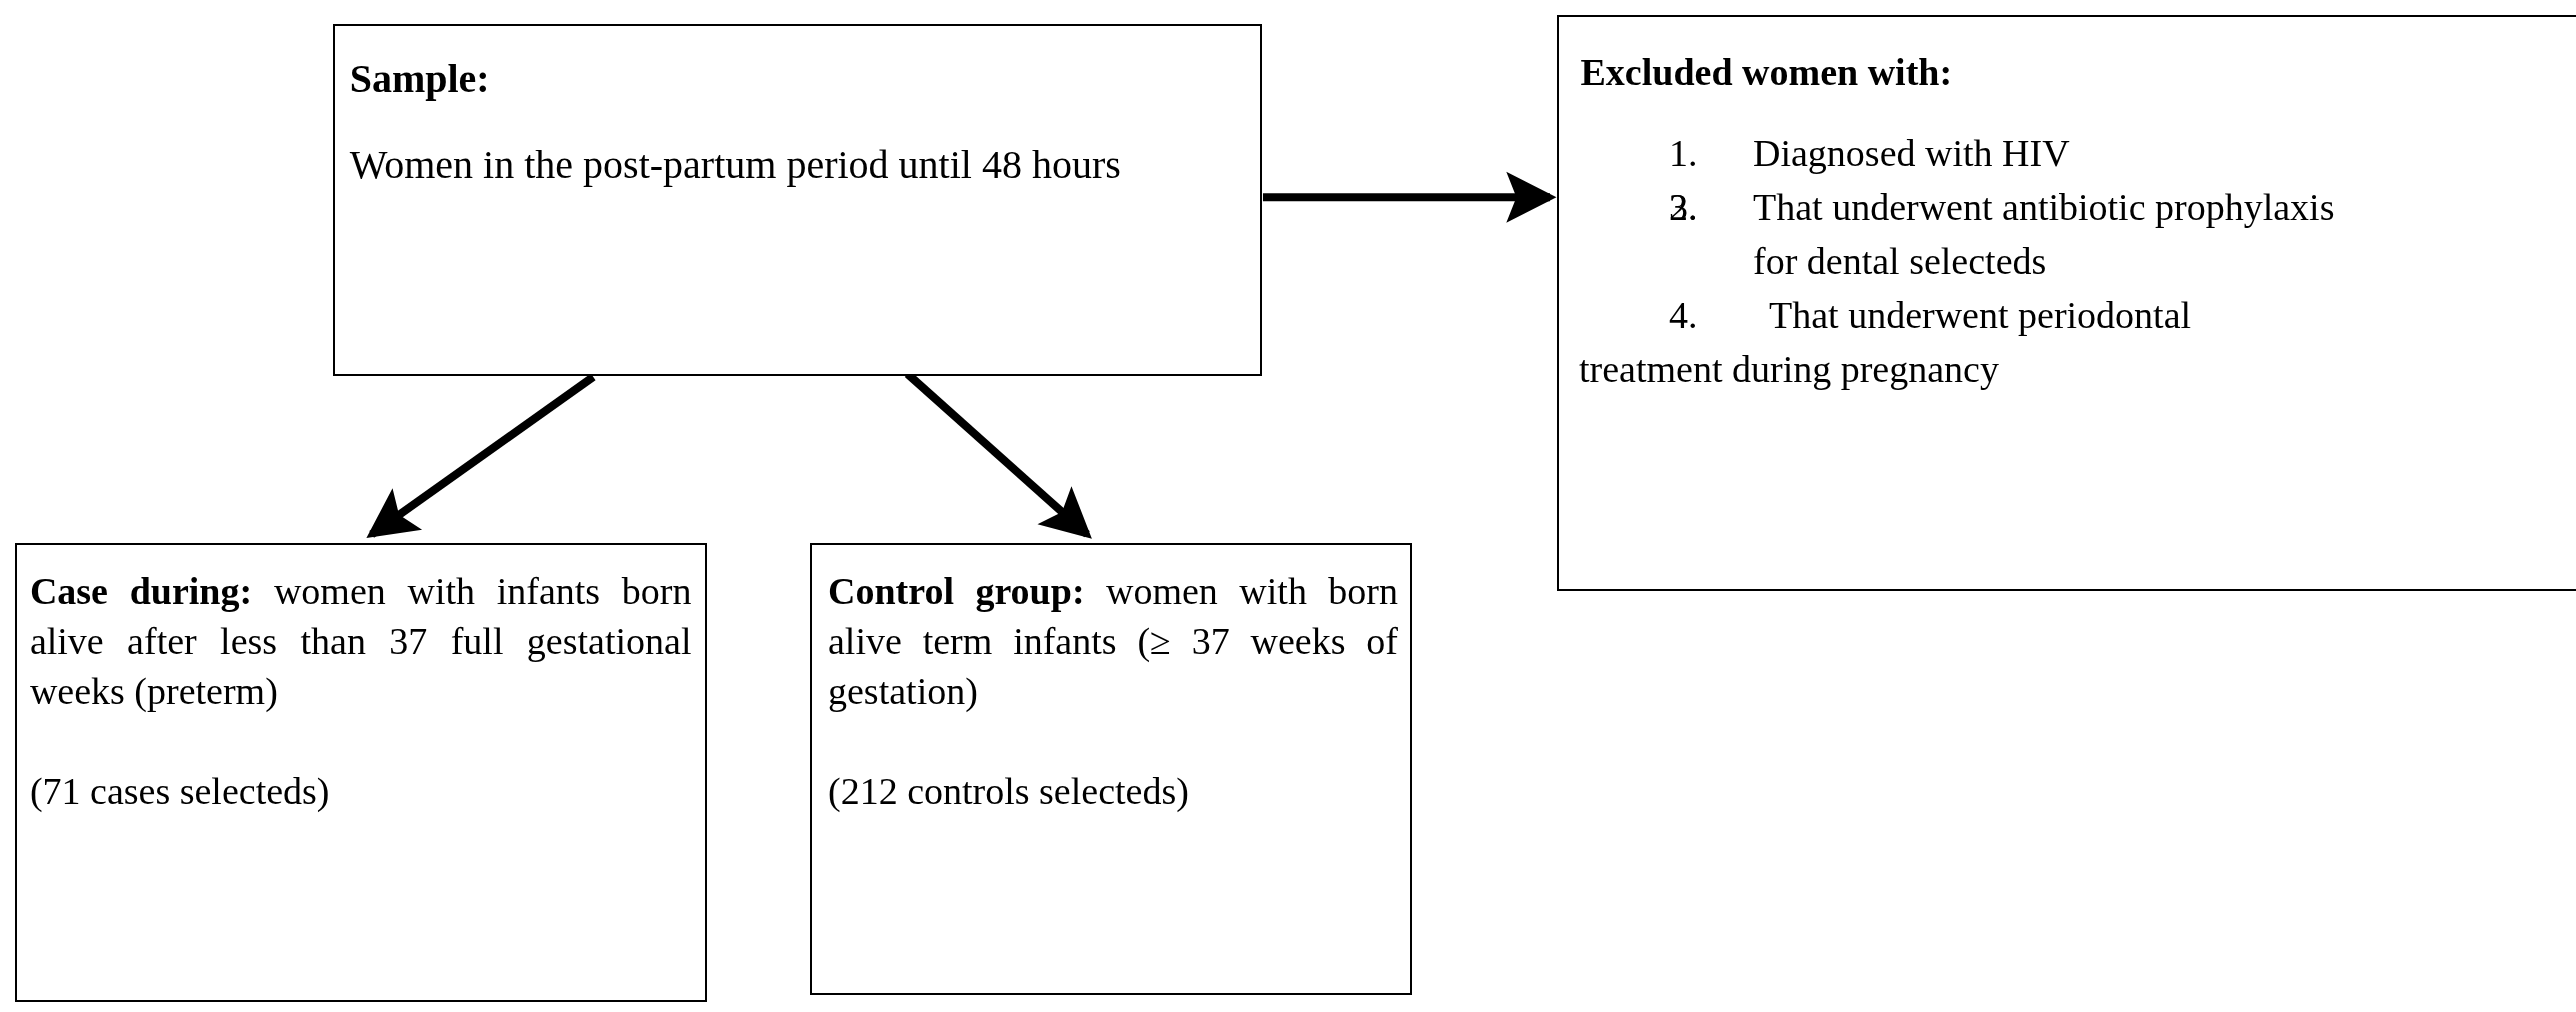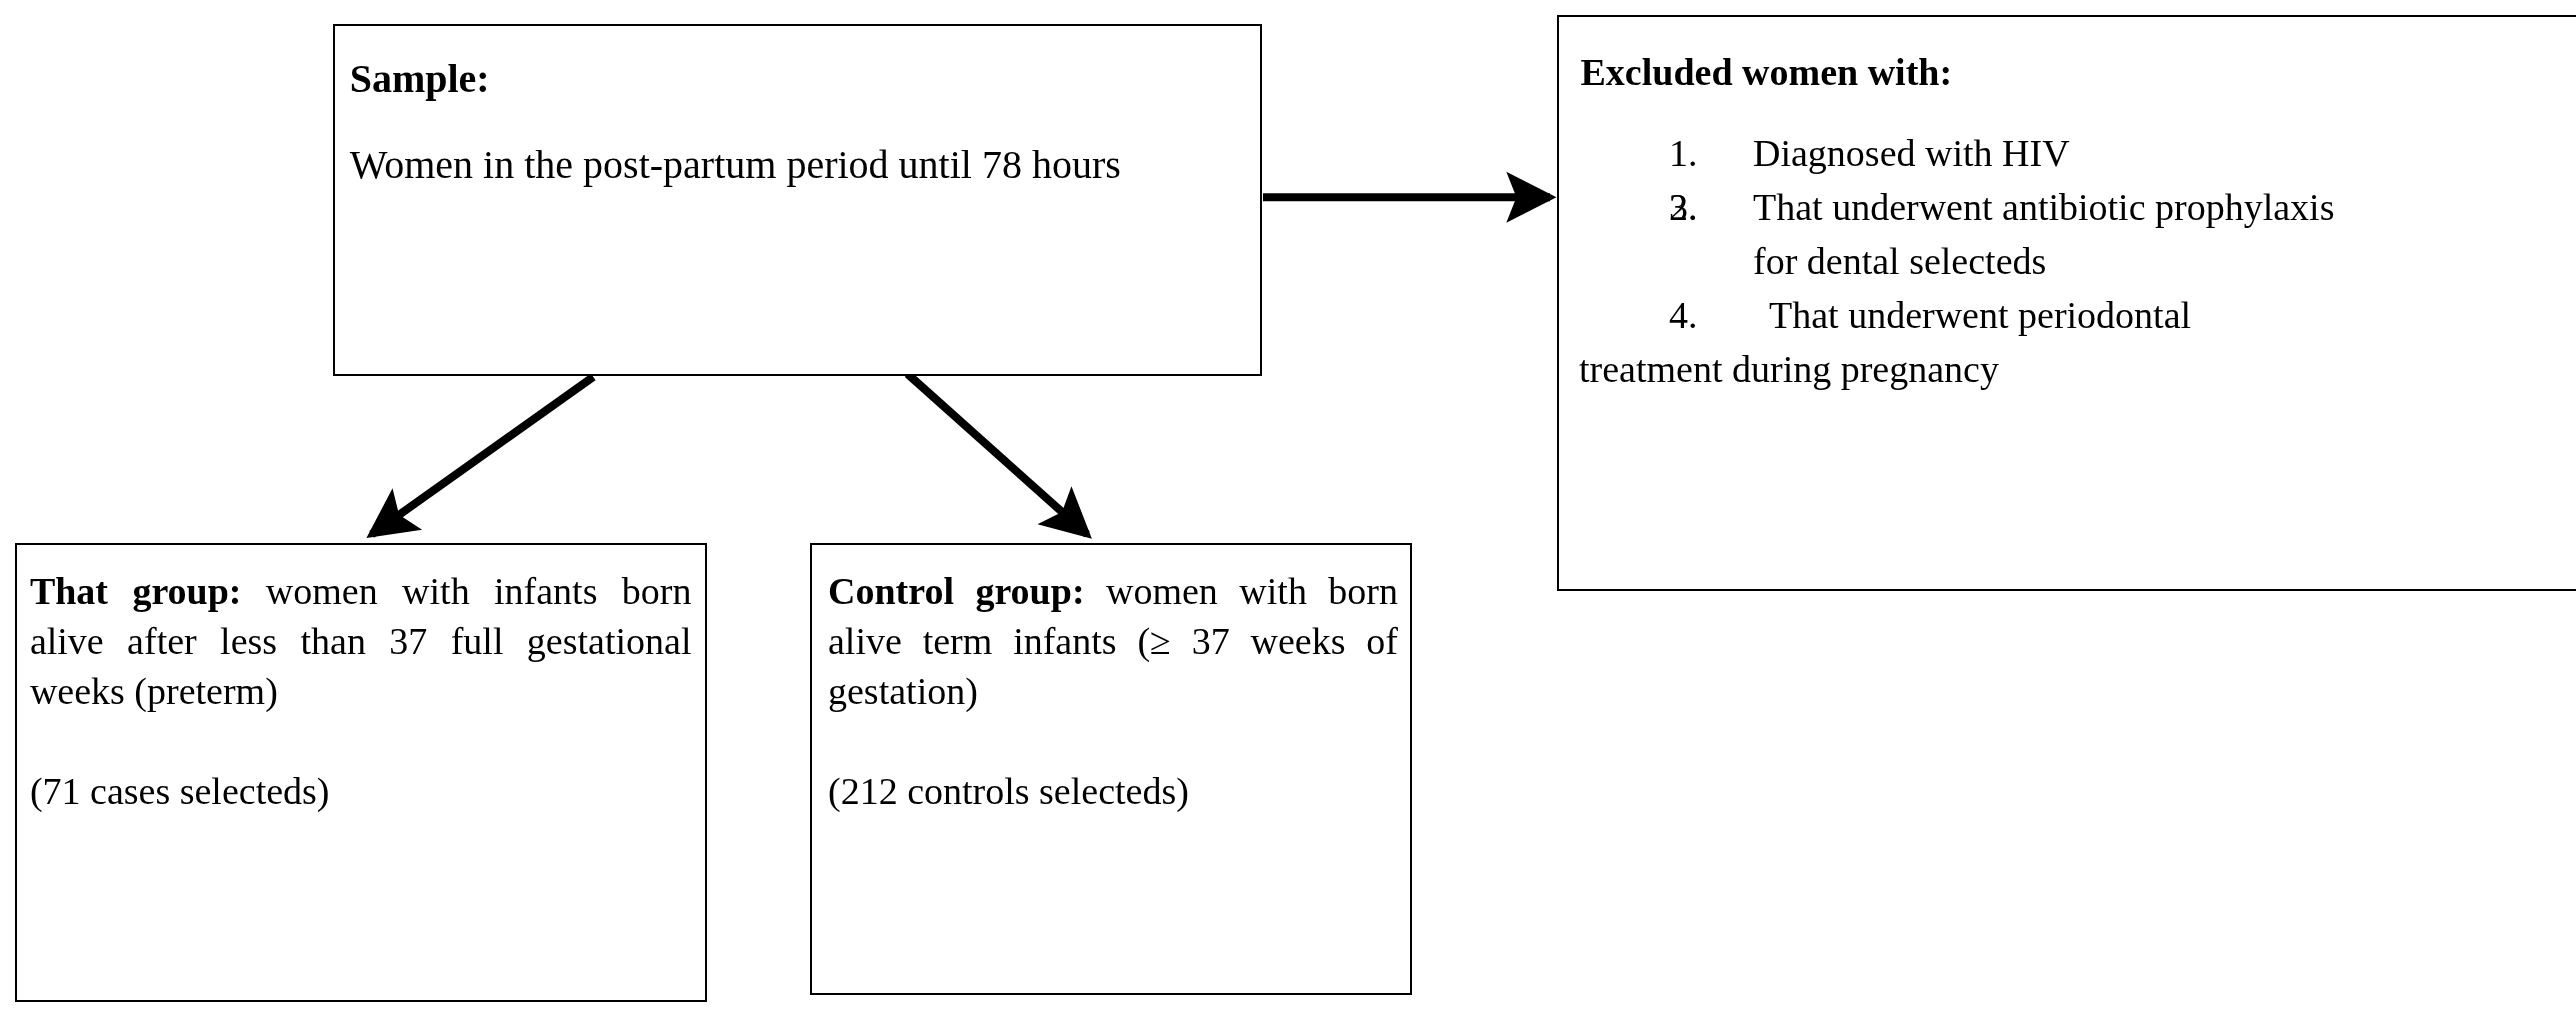--- a/index.html
+++ b/index.html
@@ -169,21 +169,21 @@
 
     <line x1="1716" y1="268" x2="2106" y2="268" stroke="#000000" stroke-width="11" marker-end="url(#ah)"></line>
 
     <line x1="806" y1="512" x2="505" y2="726" stroke="#000000" stroke-width="11" marker-end="url(#ah)"></line>
 
     <line x1="1233" y1="508" x2="1477" y2="726" stroke="#000000" stroke-width="11" marker-end="url(#ah)"></line>
   </svg>
 
   <div class="box" id="sample-box">
     <div class="title">Sample:</div>
-    <div class="body">Women in the post-partum period until 78 hours</div>
+    <div class="body">Women in the post-partum period until 48 hours</div>
   </div>
 
   <div class="box" id="excluded-box">
     <div class="title">Excluded women with:</div>
     <ul class="list">
       <li>
         <span class="num">1.</span>
         <span class="txt">Diagnosed with HIV</span>
       </li>
       <li>
@@ -196,21 +196,21 @@
       </li>
       <li class="item-four">
         <span class="num">4.</span>
         <span class="txt">That underwent periodontal</span>
         <span class="cont">treatment during pregnancy</span>
       </li>
     </ul>
   </div>
 
   <div class="box" id="case-box">
-    <p class="para"><span class="bold">That group:</span><span> women with infants born alive after less than 37 full gestational weeks (preterm)</span></p>
+    <p class="para"><span class="bold">Case during:</span><span> women with infants born alive after less than 37 full gestational weeks (preterm)</span></p>
     <p class="count">(71 cases selecteds)</p>
   </div>
 
   <div class="box" id="control-box">
     <p class="para"><span class="bold">Control group:</span><span> women with born alive term infants (≥ 37 weeks of gestation)</span></p>
     <p class="count">(212 controls selecteds)</p>
   </div>
 
 </div>
 

